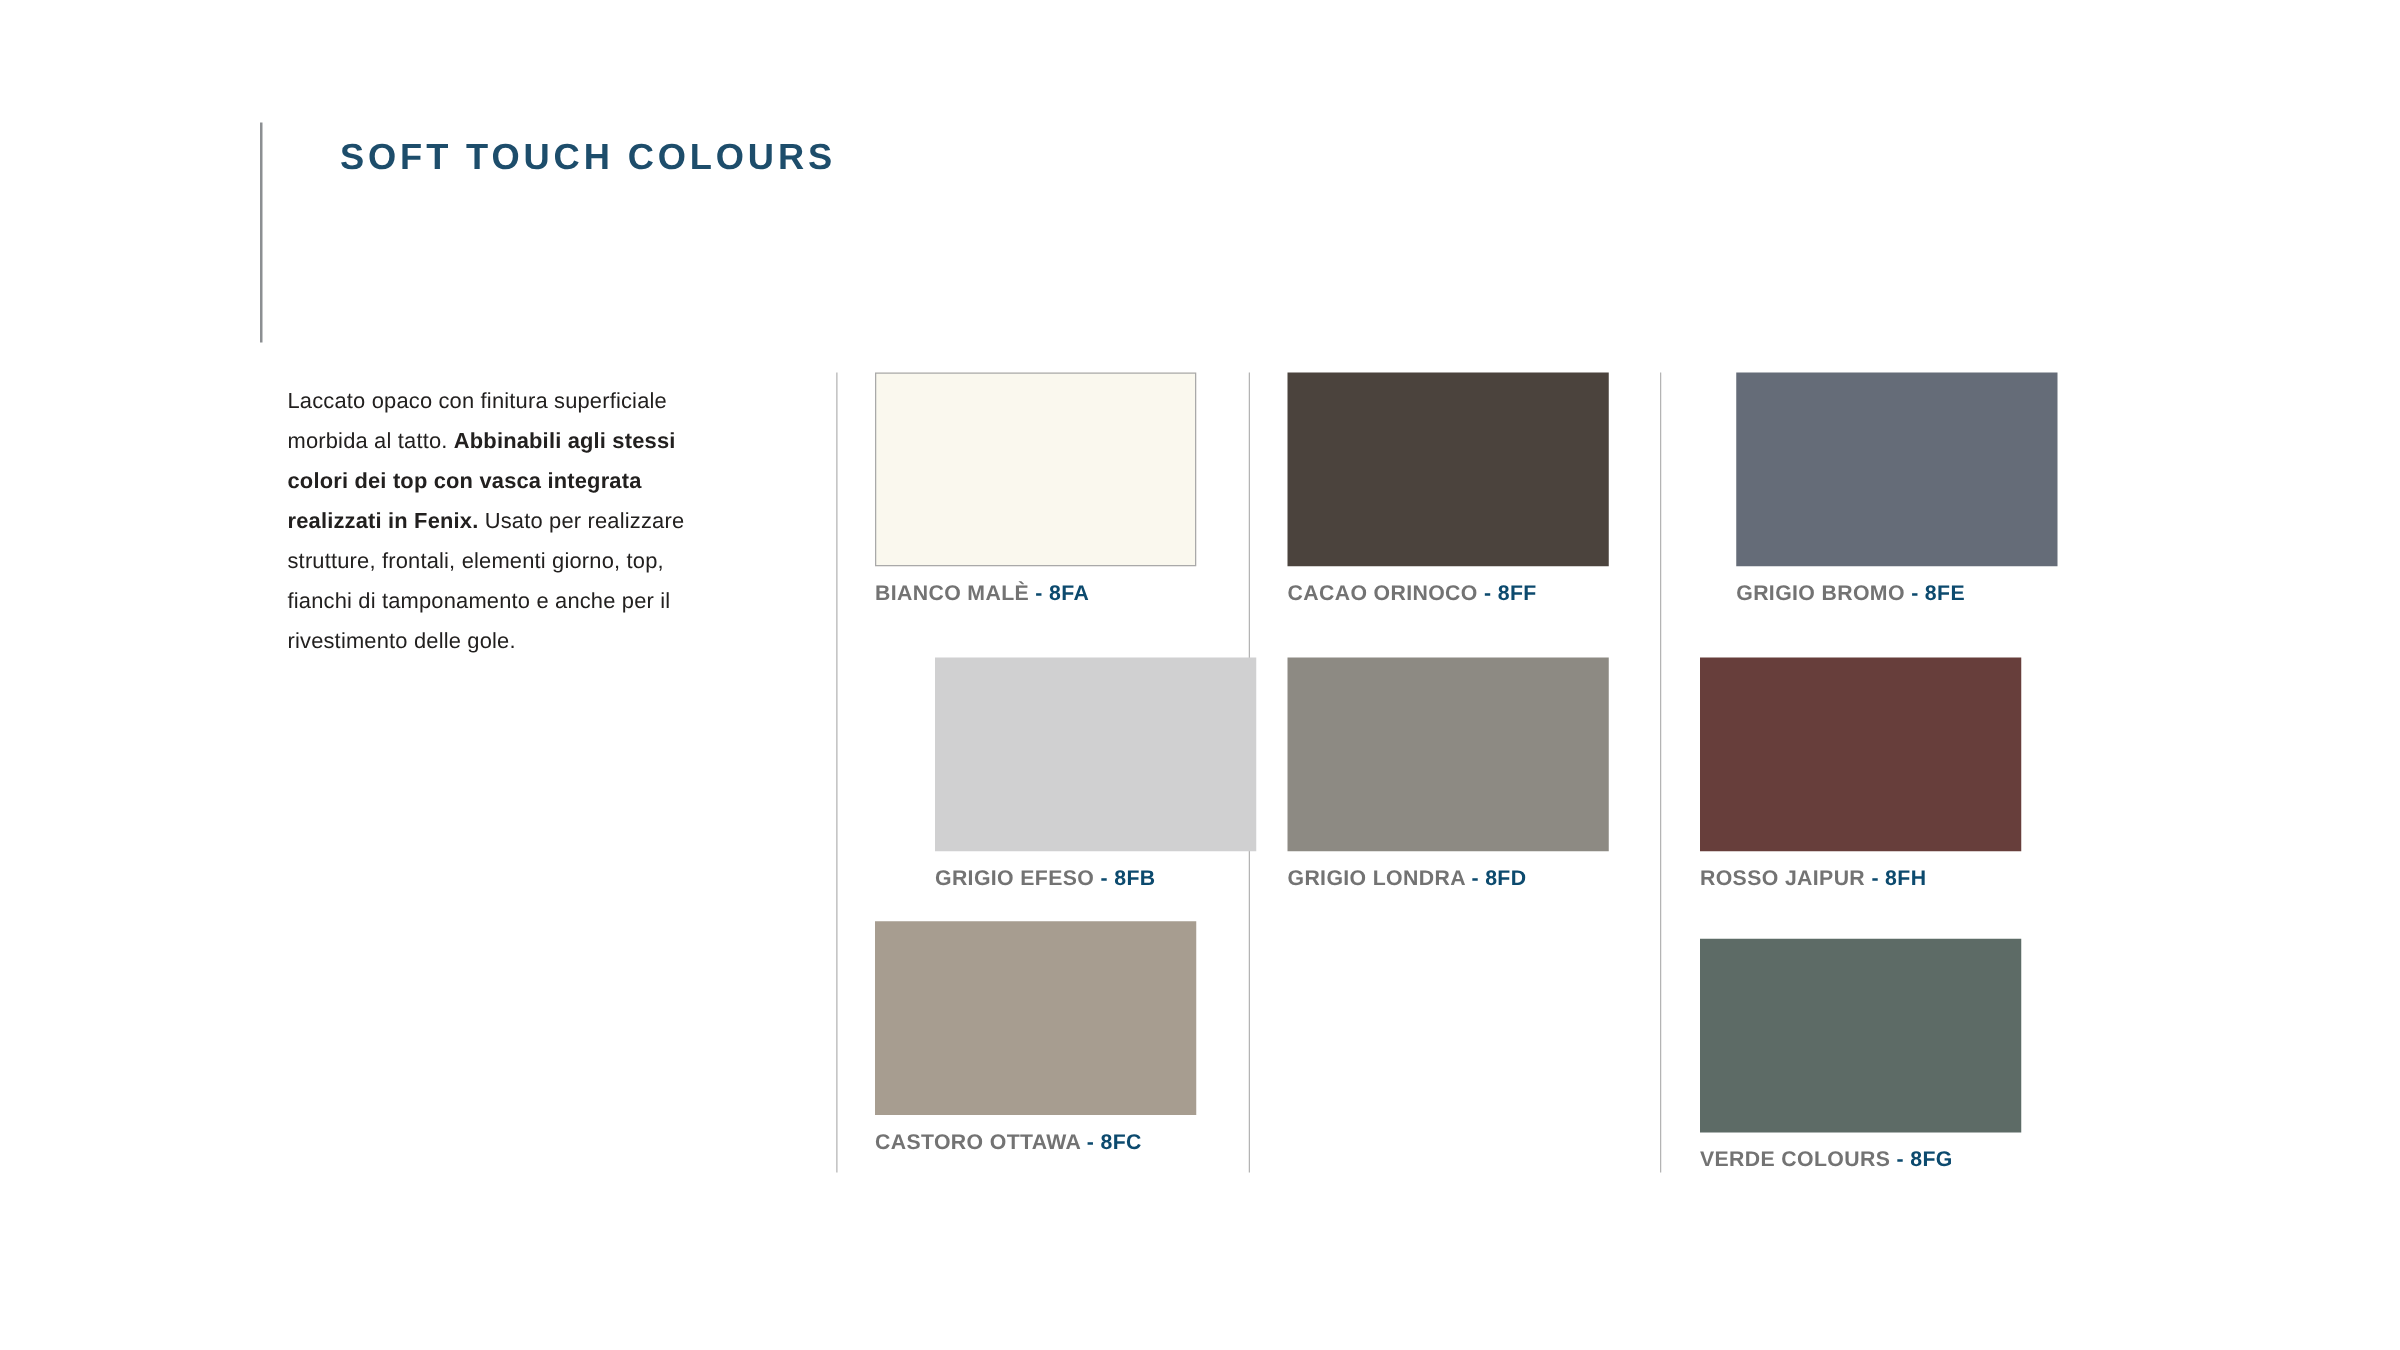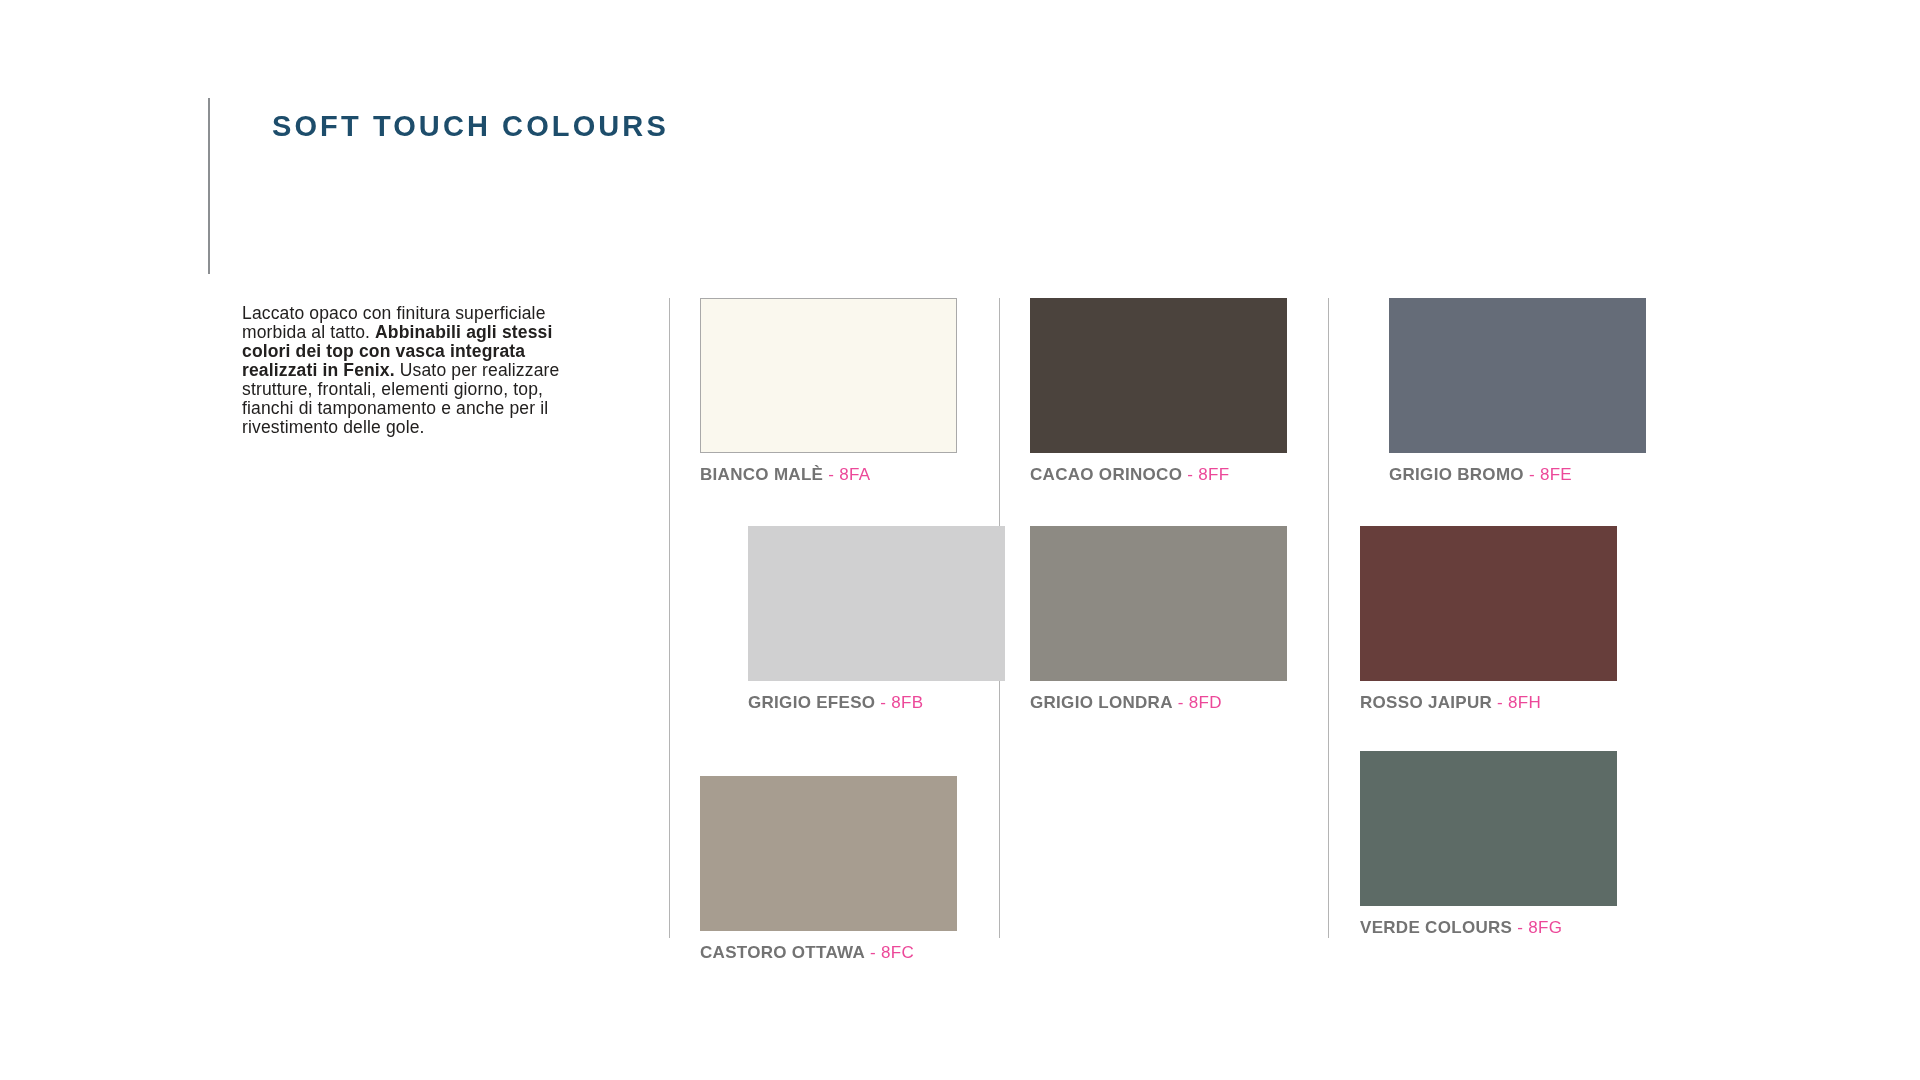--- a/index.html
+++ b/index.html
@@ -47,25 +47,25 @@
     letter-spacing: 3.1px;
     color: #1d4d6b;
     white-space: nowrap;
     font-family: "Liberation Sans", sans-serif;
     margin-left: 40px;
   }
 
   
   .description {
     position: absolute;
-    left: 242px;
+    left: 230px;
     top: 304px;
     width: 345px;
     font-size: 17.5px;
-    line-height: 19px;
+    line-height: 32px;
     color: #22201f;
     letter-spacing: 0.15px;
     font-family: "Liberation Sans", sans-serif;
   }
   .description b { font-weight: bold; }
 
   
   .grid {
     position: absolute;
     left: 669px;
@@ -111,22 +111,22 @@
     font-size: 17px;
     letter-spacing: 0.3px;
     white-space: nowrap;
     font-family: "Liberation Sans", sans-serif;
   }
   .swatch-label .nm {
     font-weight: bold;
     color: #737373;
   }
   .swatch-label .cd {
-    font-weight: normal;
-    color: #ec4899;
+    font-weight: bold;
+    color: #0c4a6e;
   }
 </style>
 </head>
 <body>
 
 <div class="page">
 
   <div class="title-block">
     <div class="title-rule"></div>
     <div class="page-title">SOFT TOUCH COLOURS</div>
@@ -143,21 +143,21 @@
 
     <div class="column c1">
         <div class="swatch-cell" style="top: 0px;">
           <div class="swatch-chip bordered" style="background: rgb(250, 248, 238);"></div>
           <div class="swatch-label"><span class="nm">BIANCO MALÈ</span><span class="cd"> - 8FA</span></div>
         </div>
         <div class="swatch-cell" style="top: 228px; margin-left: 48px;">
           <div class="swatch-chip" style="background: rgb(208, 208, 209);"></div>
           <div class="swatch-label"><span class="nm">GRIGIO EFESO</span><span class="cd"> - 8FB</span></div>
         </div>
-        <div class="swatch-cell" style="top: 478px;">
+        <div class="swatch-cell" style="top: 439px;">
           <div class="swatch-chip" style="background: rgb(167, 157, 144);"></div>
           <div class="swatch-label"><span class="nm">CASTORO OTTAWA</span><span class="cd"> - 8FC</span></div>
         </div>
       </div>
     <div class="column c2">
         <div class="swatch-cell" style="top: 0px;">
           <div class="swatch-chip" style="background: rgb(75, 67, 61);"></div>
           <div class="swatch-label"><span class="nm">CACAO ORINOCO</span><span class="cd"> - 8FF</span></div>
         </div>
         <div class="swatch-cell" style="top: 228px;">

